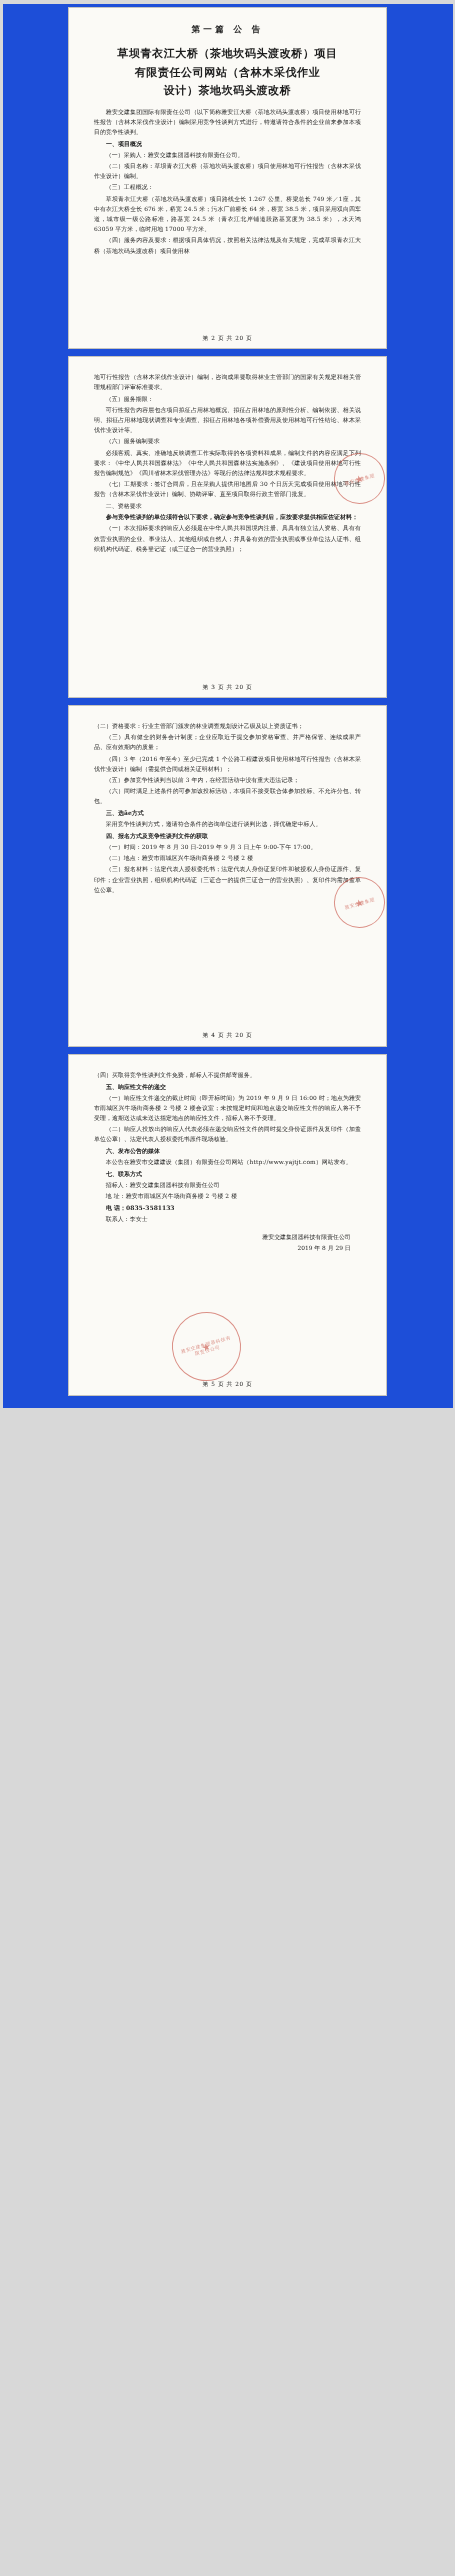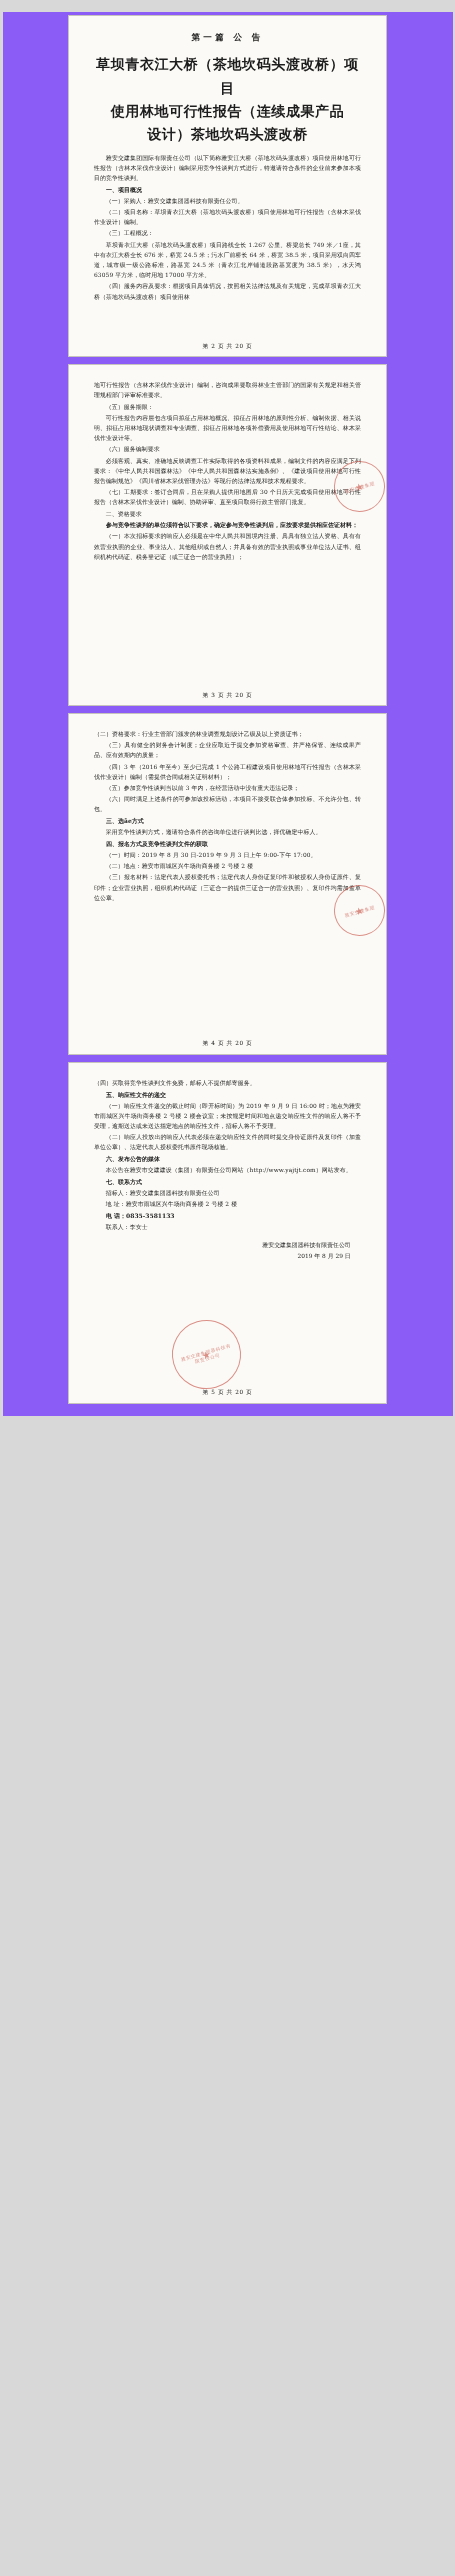--- a/index.html
+++ b/index.html
@@ -3,22 +3,22 @@
 <meta charset="utf-8">
 <style>
   html, body {
     margin: 0;
     padding: 0;
     background: #d8d8d8;
     font-family: "DejaVu Sans", sans-serif;
   }
   .page-stack {
     width: 450px;
-    margin: 12px auto;
-    background: #8b5cf6;
+    margin: 4px auto;
+    background: #1d4ed8;
     padding: 3.4px 0 5.7px 0;
     box-sizing: border-box;
   }
   .doc-page {
     position: relative;
     width: 319px;
     margin: 0 auto 6.8px auto;
     background: #fbfaf6;
     border: 0.6px solid #c6c4bd;
     box-sizing: border-box;
@@ -34,21 +34,21 @@
   .section-banner {
     text-align: center;
     font-size: 8.5px;
     font-weight: bold;
     letter-spacing: 3.4px;
     margin: 1.1px 0 9px 0;
     font-family: "DejaVu Serif", serif;
   }
   .doc-title {
     text-align: center;
-    font-size: 14px;
+    font-size: 11px;
     font-weight: bold;
     line-height: 1.65;
     letter-spacing: 0.6px;
     margin: 0 0 6.8px 0;
     font-family: "DejaVu Serif", serif;
   }
   p.body {
     font-size: 5.9px;
     line-height: 1.72;
     margin: 0 0 1.1px 0;
@@ -128,21 +128,21 @@
 </style>
 </head>
 <body>
 
 <div class="page-stack">
 
   <div class="doc-page page1">
     <div class="section-banner">第一篇    公  告</div>
     <div class="doc-title">
       <div>草坝青衣江大桥（茶地坎码头渡改桥）项目</div>
-      <div>使用林地可行性报告（连续成果产品</div>
+      <div>有限责任公司网站（含林木采伐作业</div>
       <div>设计）茶地坎码头渡改桥</div>
     </div>
     <p class="body">雅安交建集团国际有限责任公司（以下简称雅安江大桥（茶地坎码头渡改桥）项目使用林地可行性报告（含林木采伐作业设计）编制采用竞争性谈判方式进行，特邀请符合条件的企业前来参加本项目的竞争性谈判。</p>
     <p class="heading">一、项目概况</p>
     <p class="body">（一）采购人：雅安交建集团器科技有限责任公司。</p>
     <p class="body">（二）项目名称：草坝青衣江大桥（茶地坎码头渡改桥）项目使用林地可行性报告（含林木采伐作业设计）编制。</p>
     <p class="body">（三）工程概况：</p>
     <p class="body">草坝青衣江大桥（茶地坎码头渡改桥）项目路线全长 1.267 公里。桥梁总长 749 米／1座，其中有衣江大桥全长 676 米，桥宽 24.5 米；污水厂前桥长 64 米，桥宽 38.5 米，项目采用双向四车道，城市级一级公路标准，路基宽 24.5 米（青衣江北岸铺道段路基宽度为 38.5 米），水天鸿 63059 平方米，临时用地 17000 平方米。</p>
     <p class="body">（四）服务内容及要求：根据项目具体情况，按照相关法律法规及有关规定，完成草坝青衣江大桥（茶地坎码头渡改桥）项目使用林</p>
     <div class="page-footer">第 2 页   共 20 页</div>

